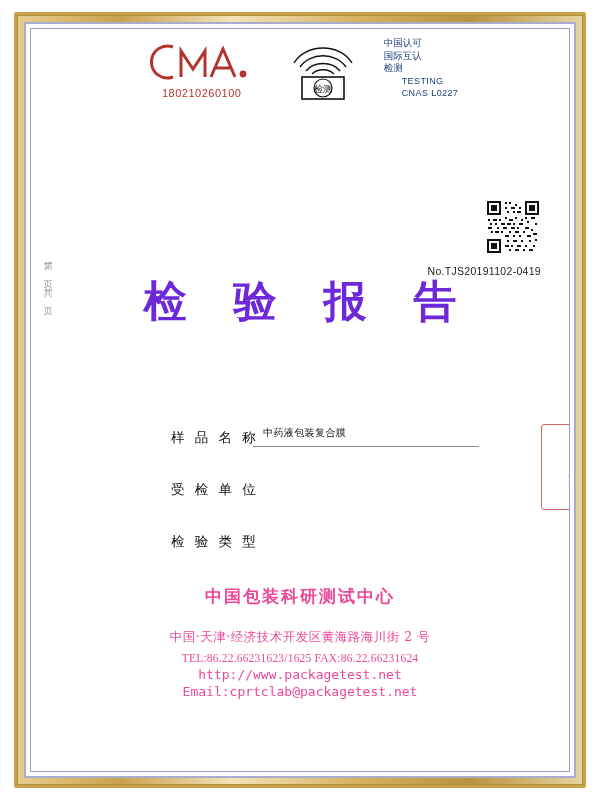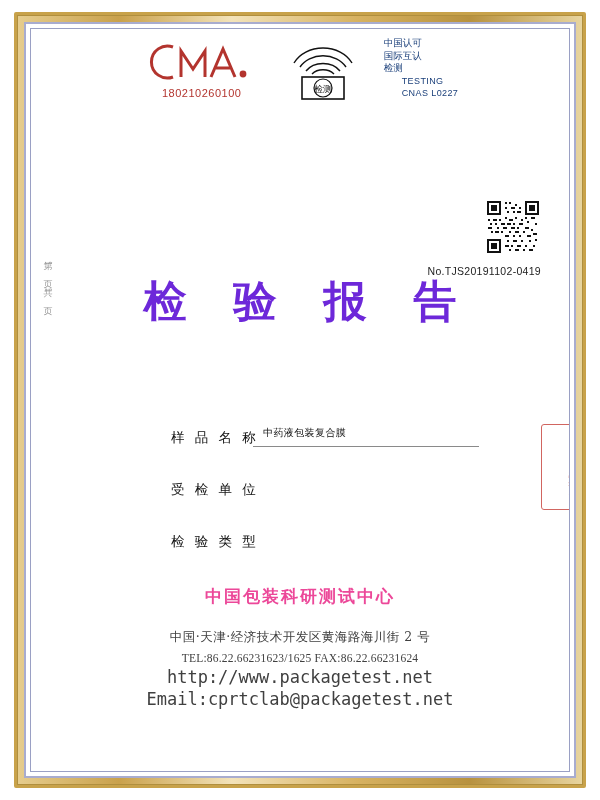--- a/index.html
+++ b/index.html
@@ -208,37 +208,37 @@
     letter-spacing: 2px;
   }
 
   
   .footer {
     position: absolute;
     left: 0;
     right: 0;
     top: 600px;
     text-align: center;
-    color: #404040;
+    color: #ec4899;
   }
   .footer .addr {
     font-size: 12.5px;
     font-family: "DejaVu Serif", serif;
     letter-spacing: 0.5px;
     margin-bottom: 6px;
   }
   .footer .tel {
     font-size: 11.5px;
     font-family: Liberation Serif, serif;
     letter-spacing: 0.2px;
     margin-bottom: 3px;
   }
   .footer .url,
   .footer .email {
-    font-size: 17px;
+    font-size: 13px;
     font-family: "DejaVu Sans Mono", monospace;
     letter-spacing: 0px;
     margin-bottom: 2px;
     text-align: center;
   }
 
   
   .side-mark-left {
     position: absolute;
     left: 10px;

